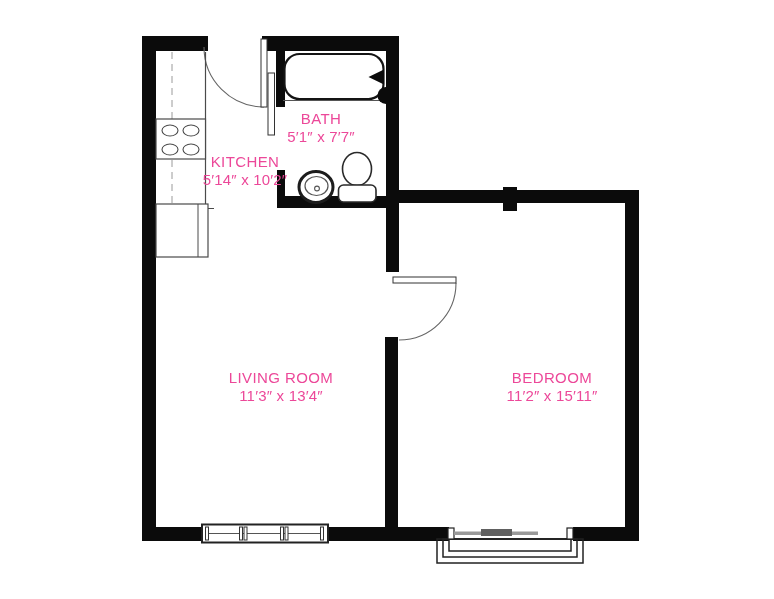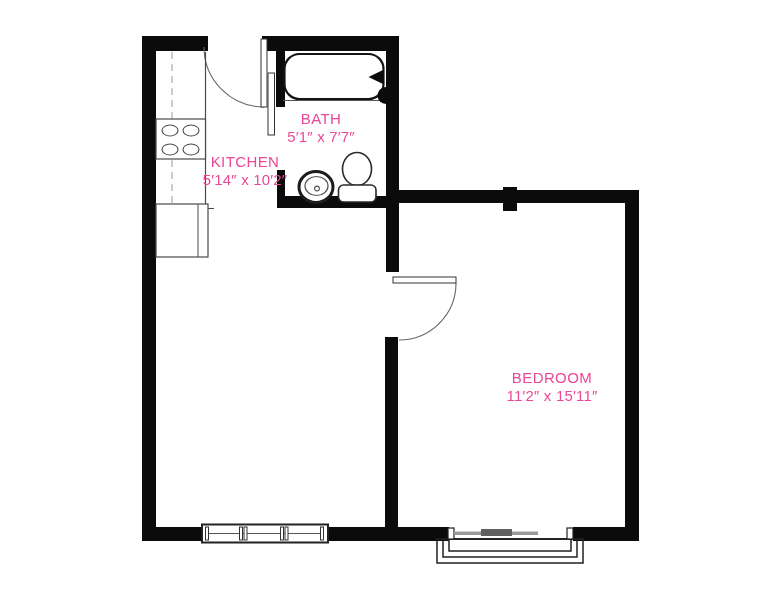--- a/index.html
+++ b/index.html
@@ -109,19 +109,23 @@
   <div class="room-label" id="label-bath">
     <div class="name">BATH</div>
     <div class="dims">5′1″ x 7′7″</div>
   </div>
 
   <div class="room-label" id="label-kitchen">
     <div class="name">KITCHEN</div>
     <div class="dims">5′14″ x 10′2″</div>
   </div>
 
+  <div class="room-label" id="label-living">
+    <div class="name">LIVING ROOM</div>
+    <div class="dims">11′3″ x 13′4″</div>
+  </div>
 
   <div class="room-label" id="label-bedroom">
     <div class="name">BEDROOM</div>
     <div class="dims">11′2″ x 15′11″</div>
   </div>
 
 </div>
 
 </body></html>

